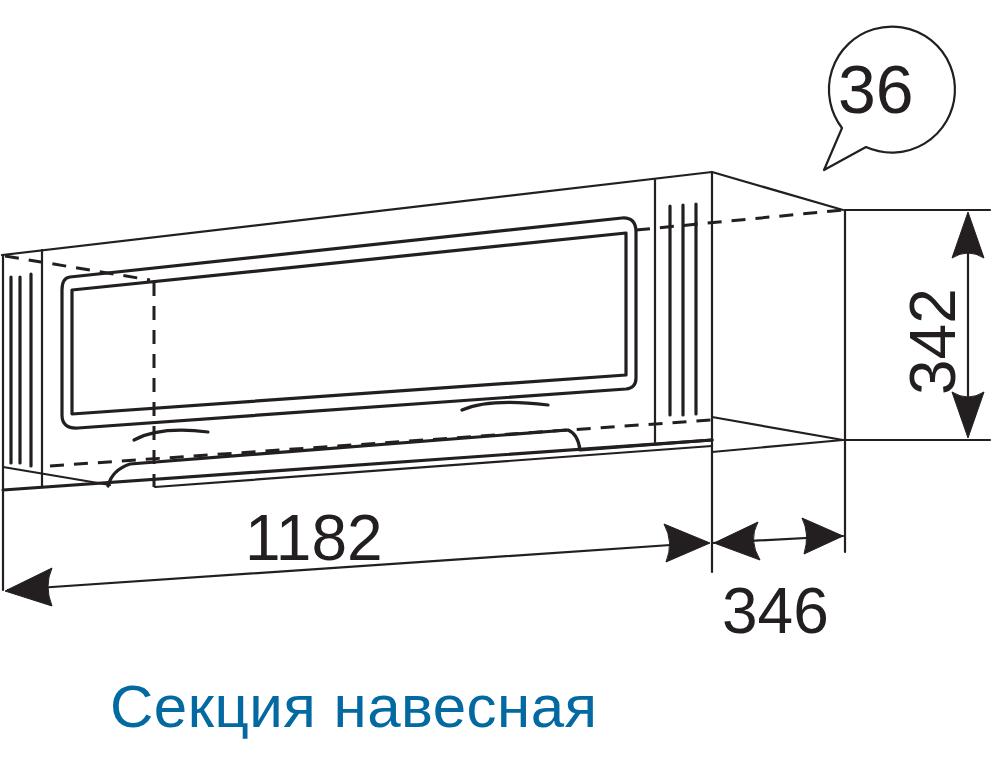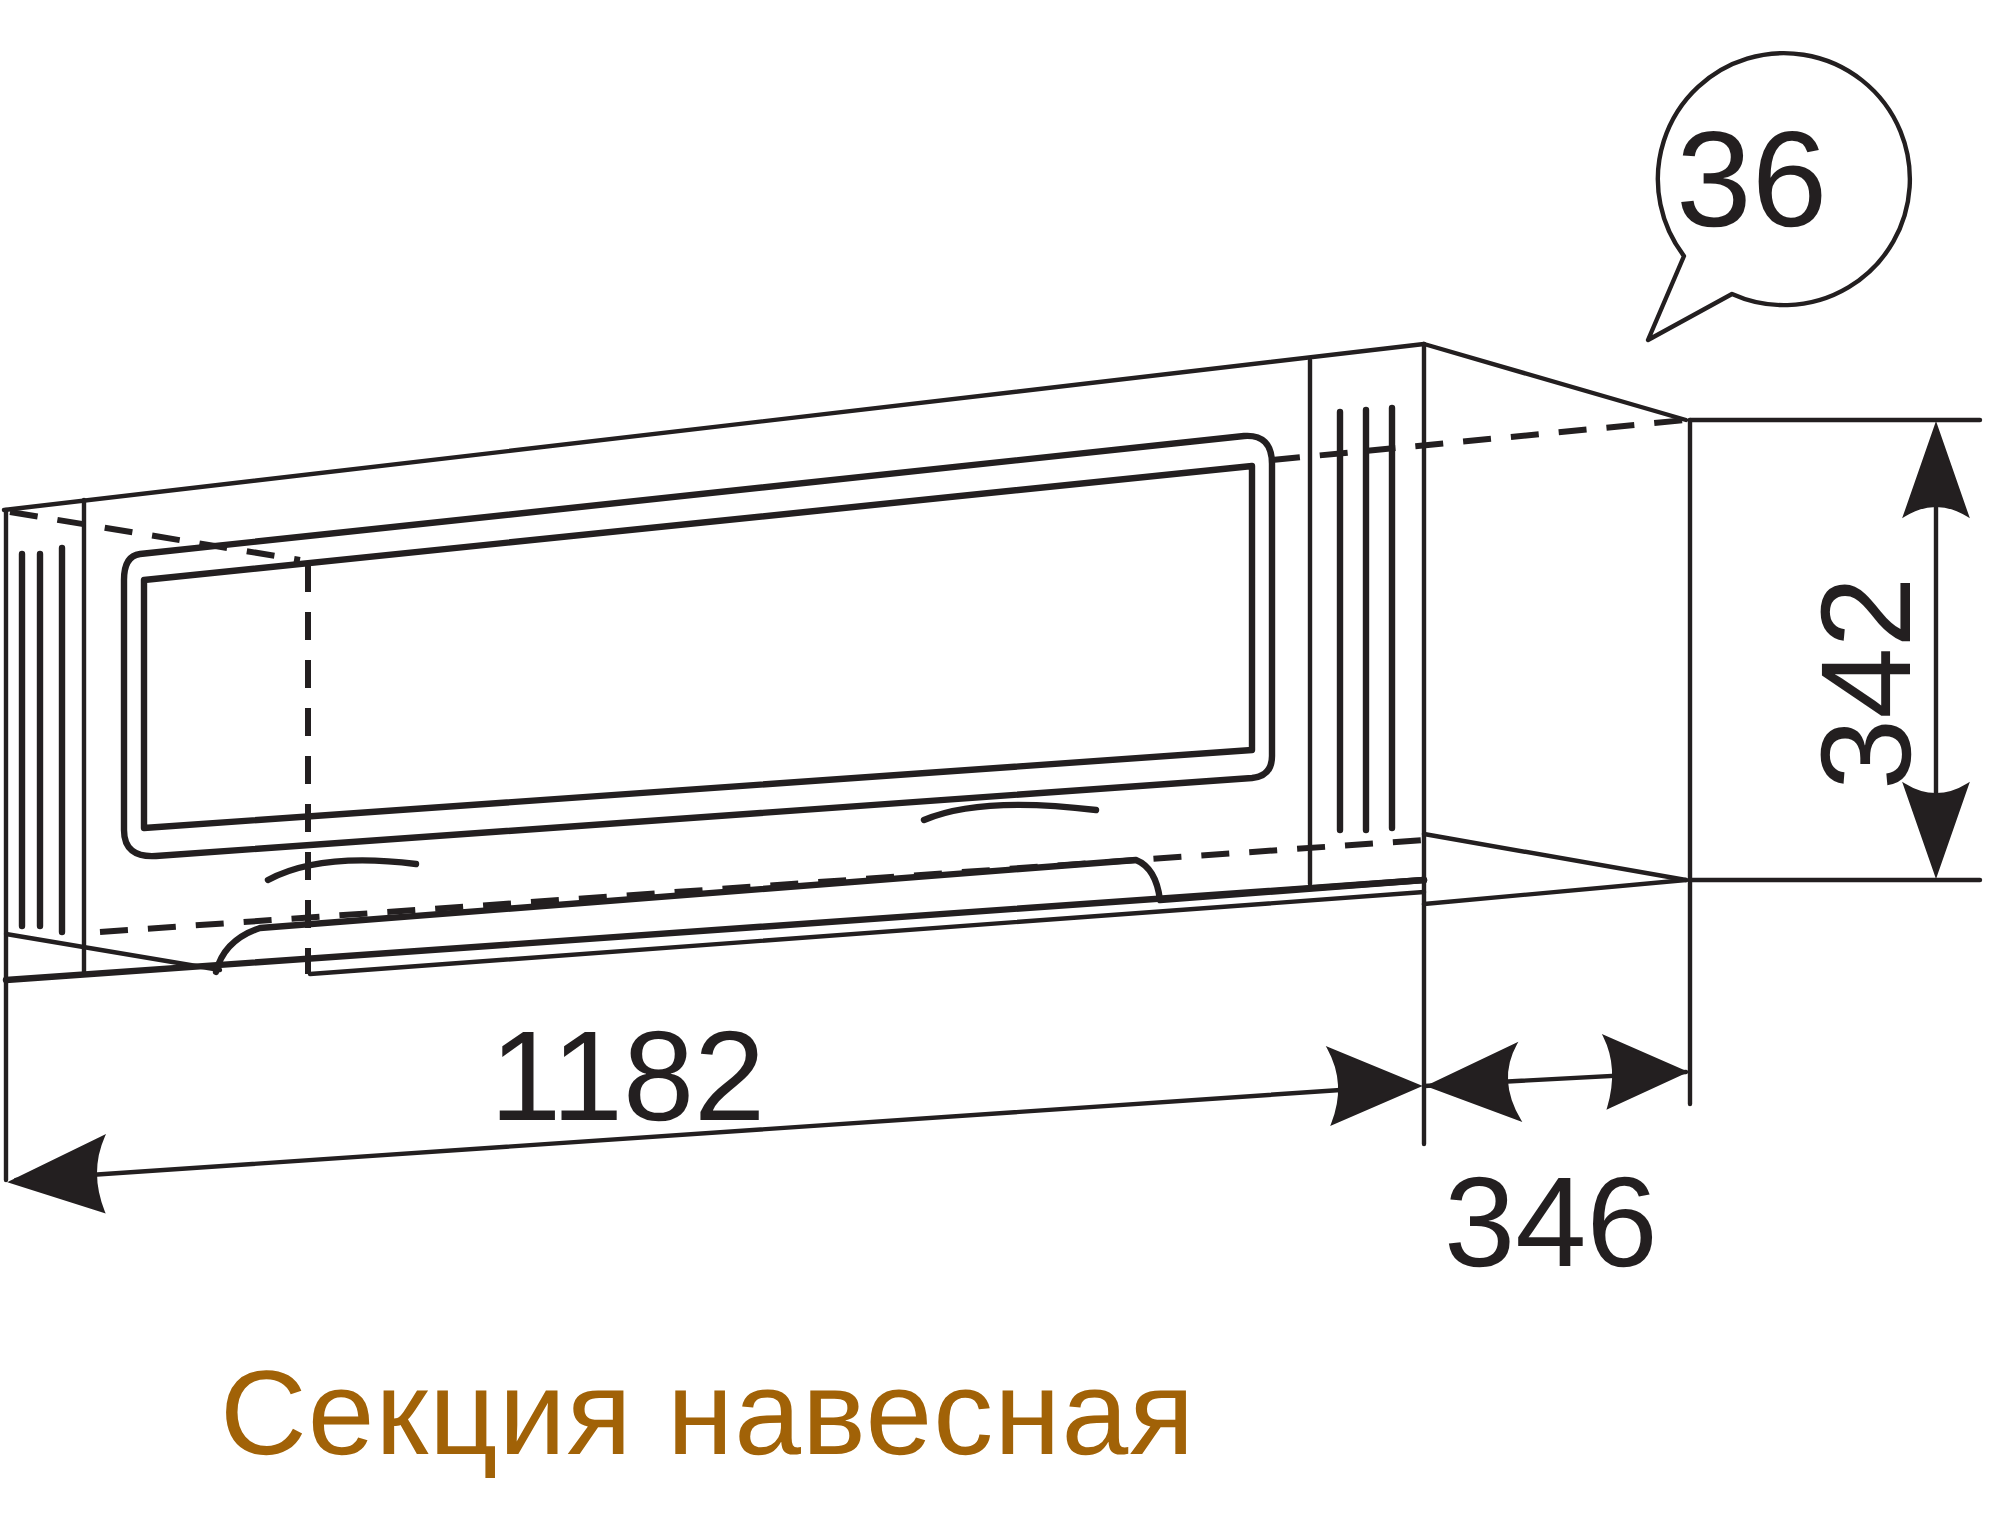--- a/index.html
+++ b/index.html
@@ -4,21 +4,21 @@
   <style>
     html, body { margin: 0; padding: 0; background: #ffffff; }
     body { width: 995px; height: 759px; position: relative; overflow: hidden; }
     svg { position: absolute; left: 0; top: 0; }
     .ln { stroke: #231f20; stroke-width: 2.2; fill: none; stroke-linecap: round; stroke-linejoin: round; }
     .thk { stroke: #231f20; stroke-width: 3.2; fill: none; stroke-linecap: round; stroke-linejoin: round; }
     .dash { stroke: #231f20; stroke-width: 3; fill: none; stroke-dasharray: 14 10; }
     .arrow { fill: #231f20; stroke: #231f20; stroke-width: 1; }
     .dimtxt { font-family: "Liberation Sans", sans-serif; font-size: 64px; fill: #231f20; }
     .badgetxt { font-family: "Liberation Sans", sans-serif; font-size: 68px; fill: #231f20; }
-    .caption { position: absolute; left: 110px; top: 672px; font-family: "Liberation Sans", sans-serif; font-size: 60px; color: #a16207; letter-spacing: 0.5px; white-space: nowrap; }
+    .caption { position: absolute; left: 110px; top: 672px; font-family: "Liberation Sans", sans-serif; font-size: 60px; color: #0369a1; letter-spacing: 0.5px; white-space: nowrap; }
   </style>
 </head>
 <body>
 
 <svg width="995" height="759" viewBox="0 0 995 759">
 
   <g>
     <path class="ln" d="M842,128 A63,63 0 1 1 866,147 L824,170 Z"></path>
     <text class="badgetxt" x="838" y="113">36</text>
   </g>

